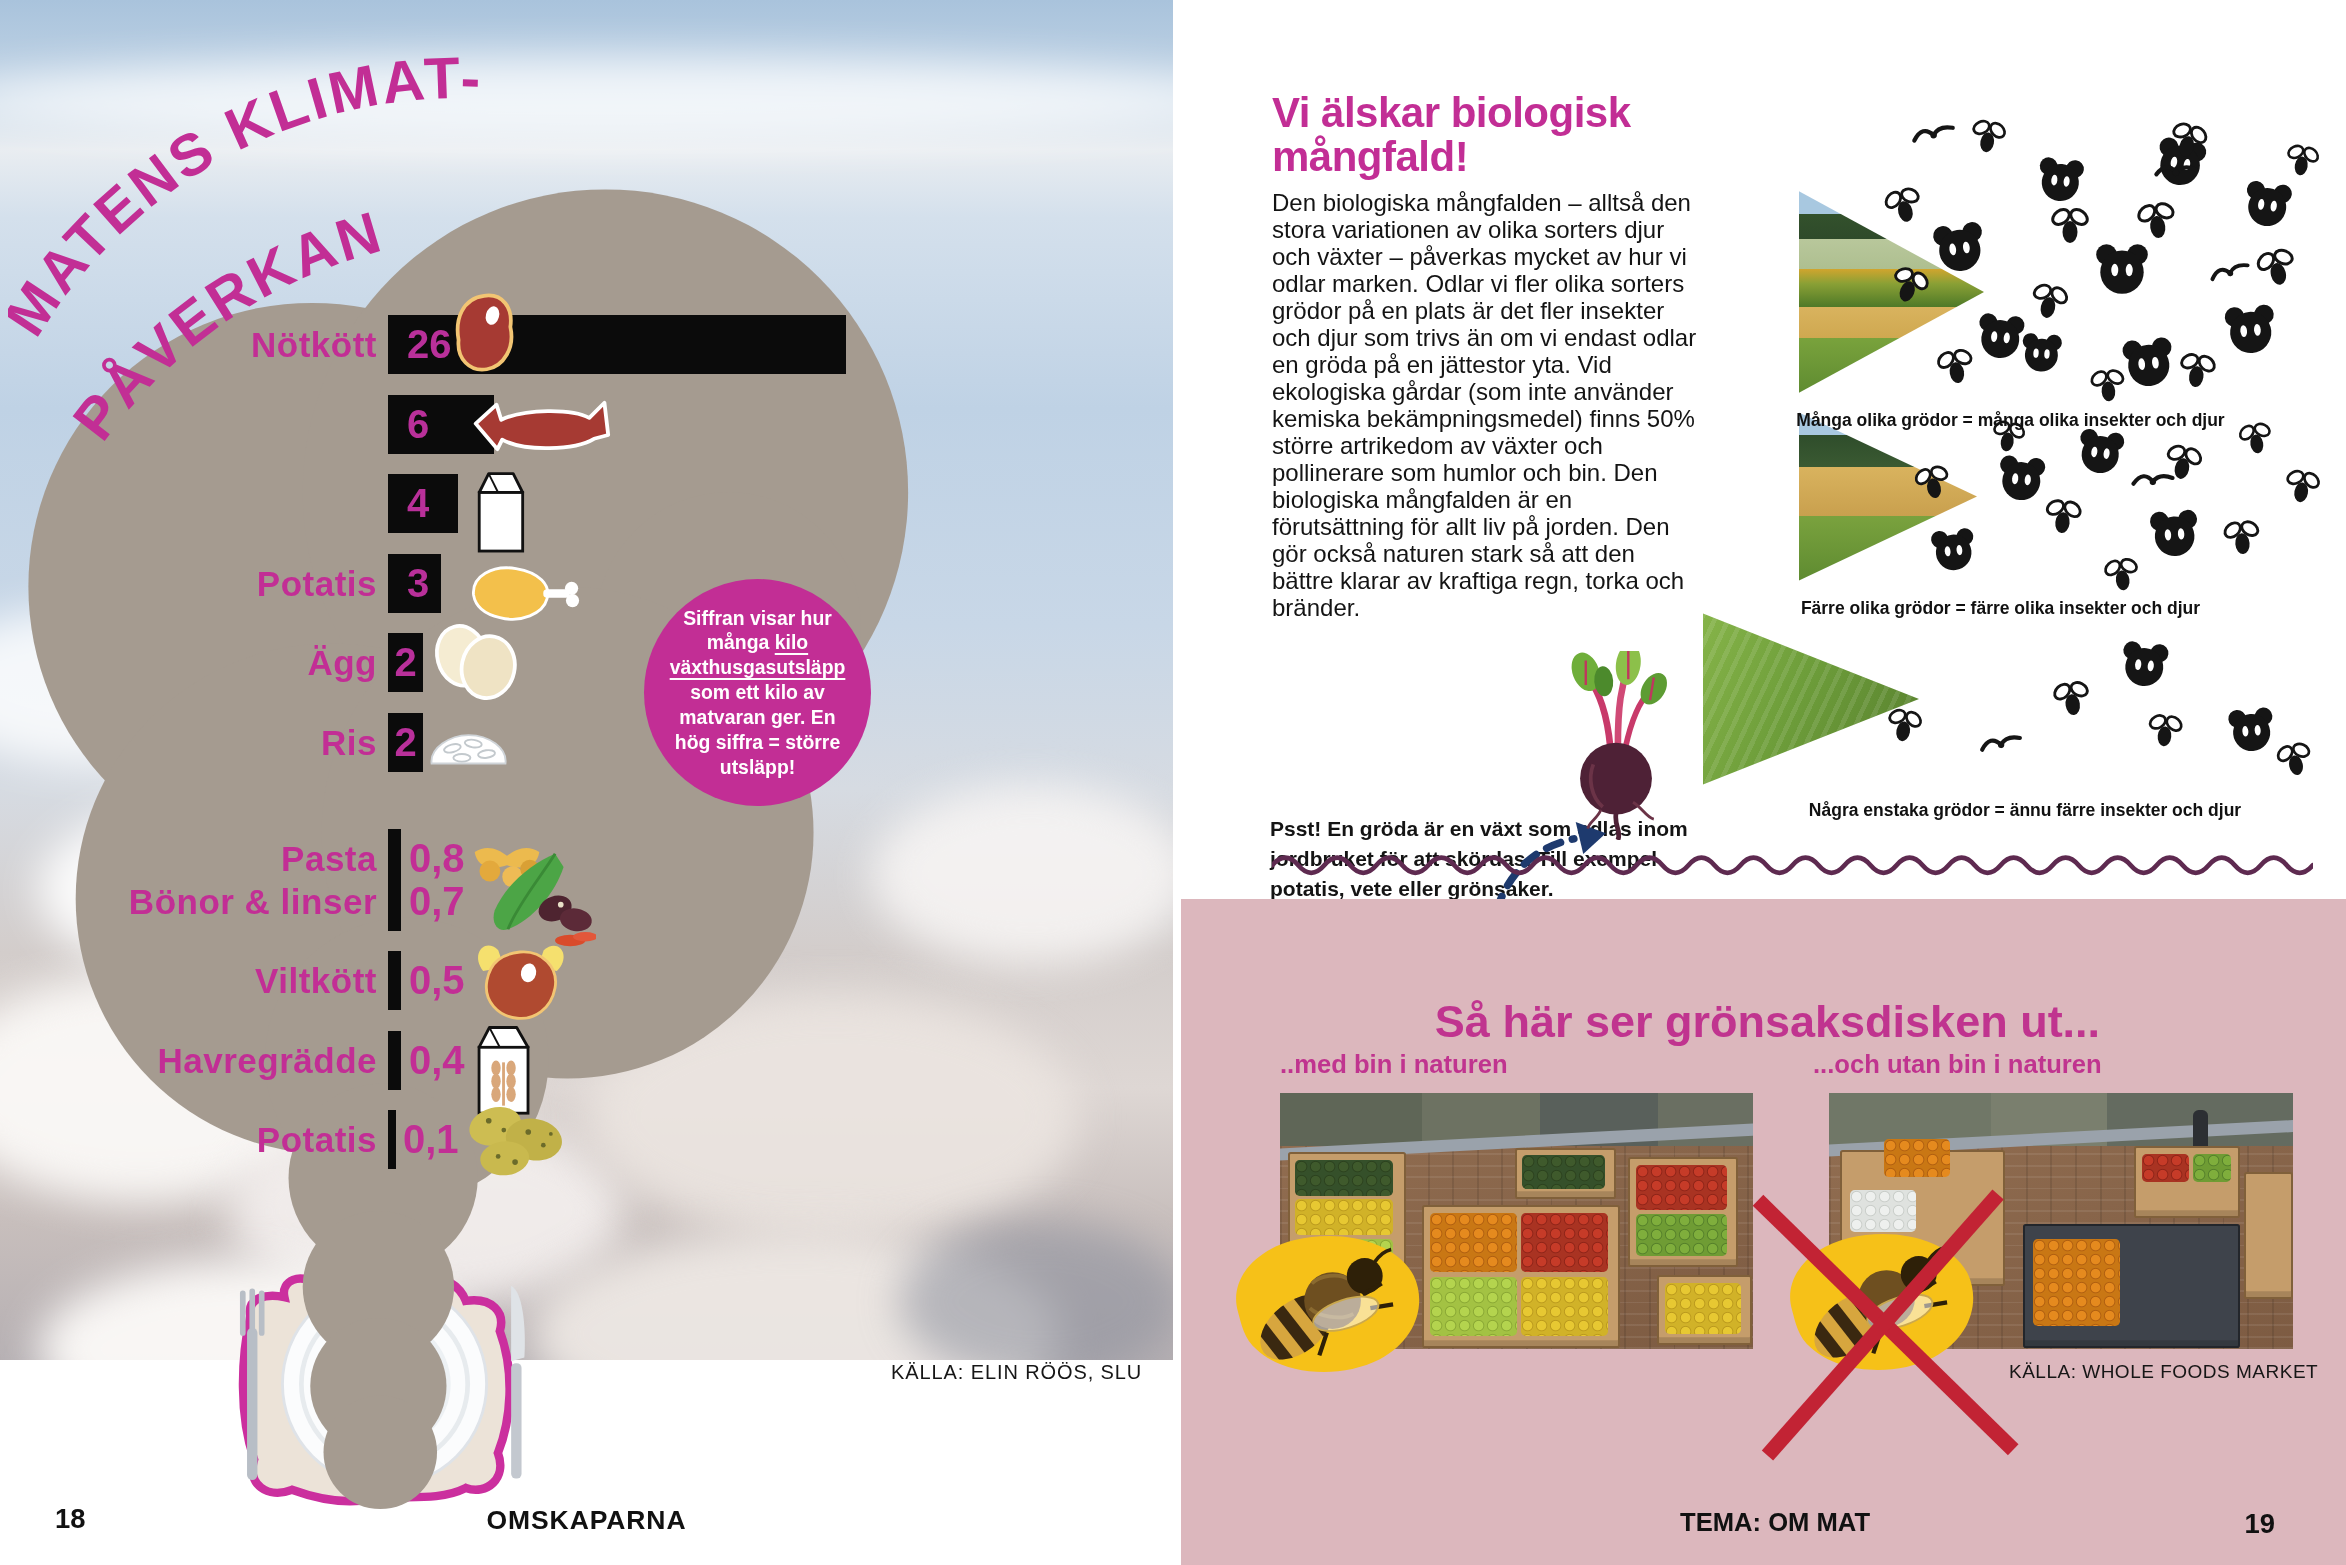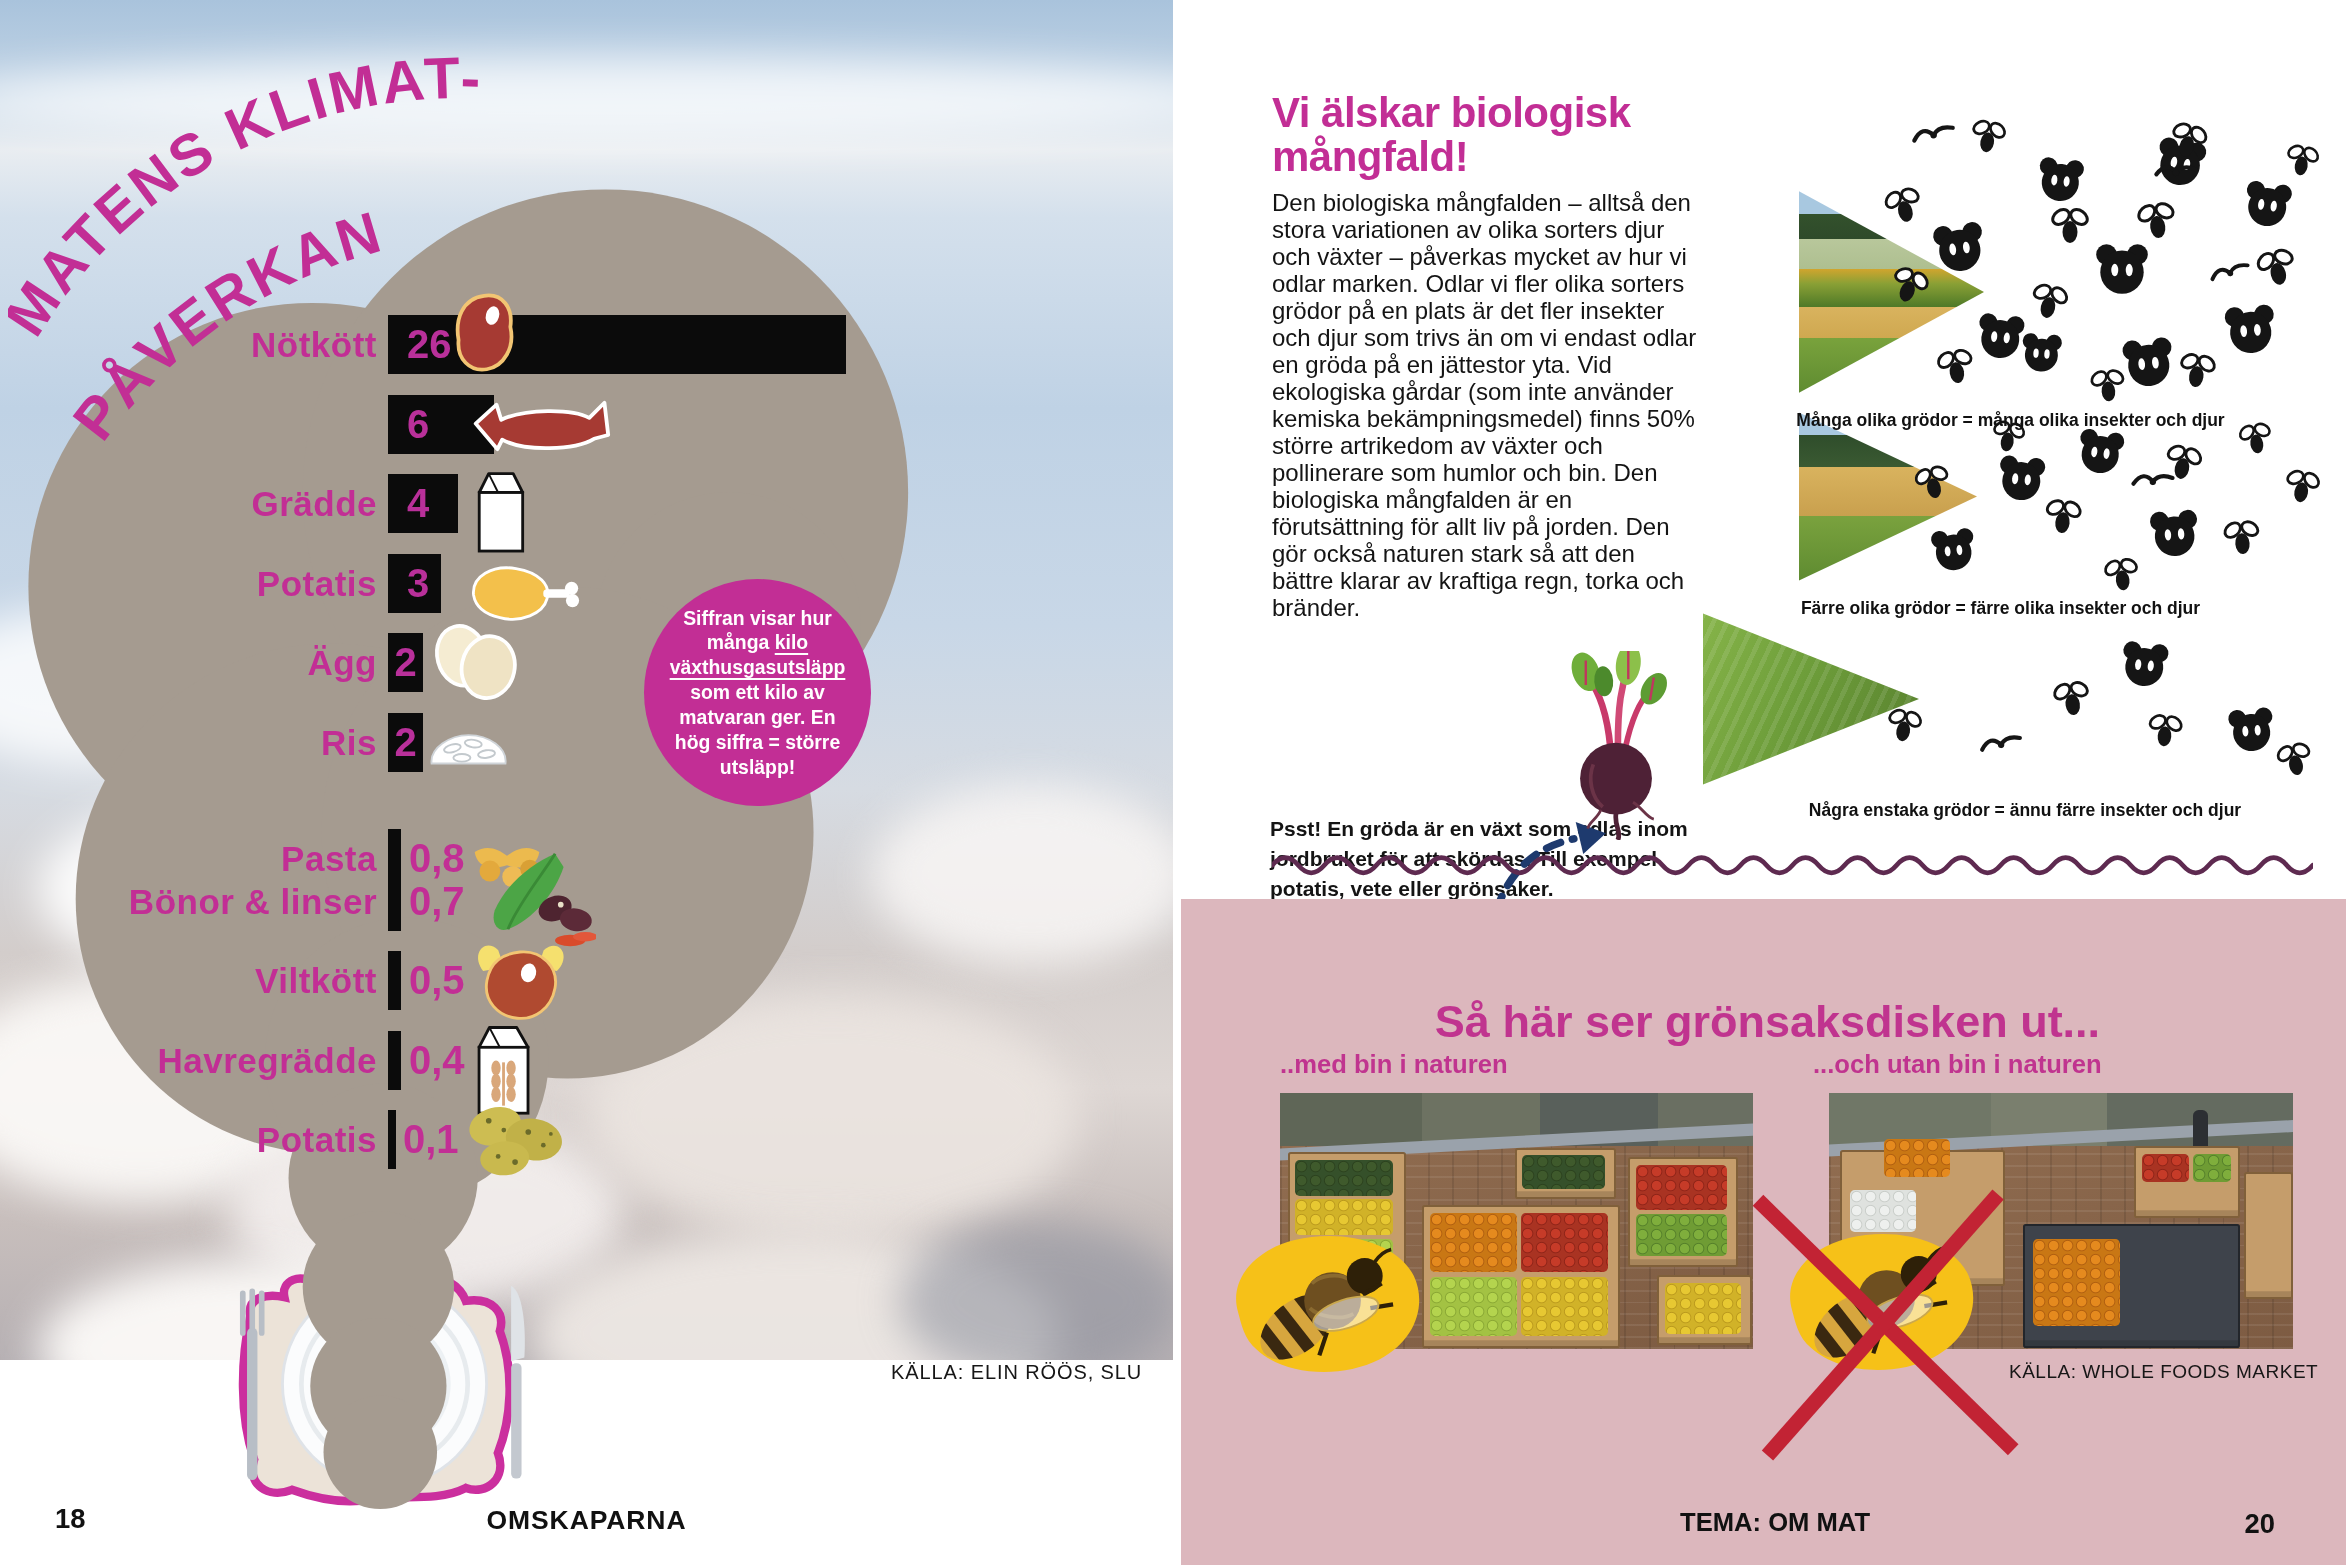--- a/index.html
+++ b/index.html
@@ -153,21 +153,20 @@
         </div>
         <div class="chart-row" style="top: 395px; width: 1173px;">
           <div class="bar" style="width: 106px;">
             <span class="bar-num">6</span>
           </div>
           <span class="food-icon" style="left: 470px; top: 1.9px;"><svg width="142" height="57" viewBox="0 0 150 60">
               <path d="M6,28 L28,8 L33,24 C58,12 108,12 126,22 L142,6 L146,40 L131,44 C111,56 58,58 34,45 L29,55 Z" fill="#a63a33" stroke="#fff" stroke-width="4" stroke-linejoin="round"></path>
             </svg></span>
         </div>
         <div class="chart-row" style="top: 474px; width: 1173px;">
-          <div class="row-label">Grädde</div>
           <div class="bar" style="width: 70px;">
             <span class="bar-num">4</span>
           </div>
           <span class="food-icon" style="left: 466px; top: -12.3px;"><svg width="68" height="95" viewBox="0 0 72 100">
               <path d="M14,32 L24,12 L50,12 L60,32 Z" fill="#fff" stroke="#111" stroke-width="3" stroke-linejoin="round"></path>
               <rect x="14" y="32" width="46" height="62" fill="#fff" stroke="#111" stroke-width="3"></rect>
               <path d="M24,12 L34,32" stroke="#111" stroke-width="2"></path>
             </svg></span>
         </div>
         <div class="chart-row" style="top: 554px; width: 1173px;">
@@ -705,17 +704,17 @@
         <path d="M150,78 l20,-12 M158,92 l24,-4 M112,118 l-8,24" stroke="#2e2008" stroke-width="4.5" fill="none"></path>
         <ellipse cx="132" cy="98" rx="36" ry="15" fill="rgba(252,252,255,.55)" stroke="#caa84e" stroke-width="2" transform="rotate(-18 132 98)"></ellipse>
       </svg>
       <svg class="x-svg" style="left:560px;top:284px;" width="293" height="284" viewBox="0 0 310 300">
         <line x1="18" y1="18" x2="288" y2="282" stroke="#c22334" stroke-width="16"></line>
         <line x1="272" y1="12" x2="28" y2="288" stroke="#c22334" stroke-width="16"></line>
       </svg>
 
       <div class="kalla-right">KÄLLA: WHOLE FOODS MARKET</div>
       <div class="footer-right">TEMA: OM MAT</div>
-      <div class="pageno-right">20</div>
+      <div class="pageno-right">19</div>
     </div>
   </div>
 </div>
 
 
 </body></html>

